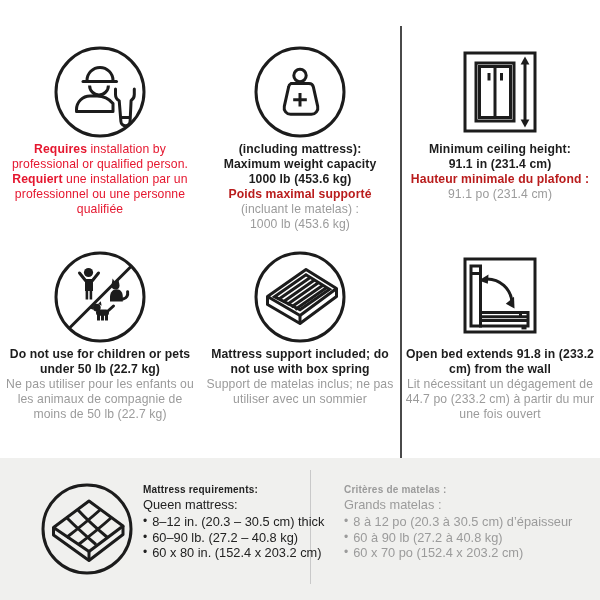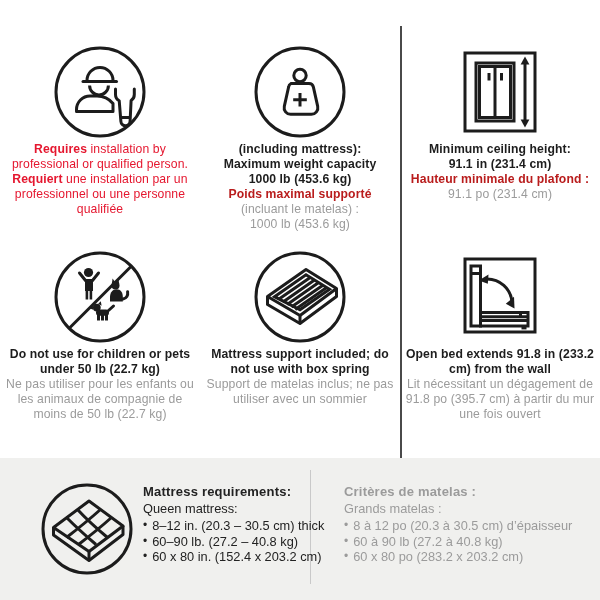--- a/index.html
+++ b/index.html
@@ -23,21 +23,21 @@
   .enb{font-weight:700;color:#1d1d1d;}
   .fr{color:#9b9b9b;font-weight:400;}
   .frb{color:#b91c1c;font-weight:700;}
   .w180{width:180px;} .w188{width:188px;} .w198{width:198px;} .w200{width:200px;}
   .vdiv-top{position:absolute;left:400px;top:26px;width:1.5px;height:432px;background:#4a4a4a;}
   .panel{position:absolute;left:0;top:458px;width:600px;height:142px;background:#f0f0ee;}
   .panel .icobox{position:absolute;left:39px;top:23px;}
   .col-en{position:absolute;left:143px;top:26px;width:190px;}
   .col-fr{position:absolute;left:344px;top:26px;width:250px;}
   .vdiv-bot{position:absolute;left:310px;top:12px;width:1px;height:114px;background:#c9c9c9;}
-  .ptitle{font-size:13px;font-weight:700;letter-spacing:.2px;}
+  .ptitle{font-size:10px;font-weight:700;letter-spacing:.2px;}
   .psub{font-size:12.8px;margin-top:2px;line-height:16px;}
   .plist{margin-top:1px;}
   .pitem{font-size:12.8px;line-height:15.5px;white-space:nowrap;display:flex;text-align:center;}
   .pitem::before{content:"\2022";margin-right:5px;font-size:12px;}
   .col-en .ptitle,.col-en .psub,.col-en .pitem{color:#222222;}
   .col-fr .ptitle{color:#9b9b9b;}
   .col-fr .psub,.col-fr .pitem{color:#9b9b9b;}
   svg .st{stroke:#1c1c1c;fill:none;stroke-width:3;}
   svg .fl{fill:#1c1c1c;stroke:none;}
 </style>
@@ -160,21 +160,21 @@
         <line class="st" x1="28.5" y1="71.5" x2="76" y2="71.5" stroke-width="1.8"></line>
         <line class="st" x1="68.5" y1="63.5" x2="68.5" y2="67.8" stroke-width="1.8"></line>
         <rect class="fl" x="69.5" y="77" width="5" height="3.4"></rect>
         <path class="st" d="M34 30 A25 25 0 0 1 60 53.5"></path>
         <polygon class="fl" points="26.8,31.5 36.5,25.6 35.8,34.8"></polygon>
         <polygon class="fl" points="62.5,59.5 53.8,54.8 62,47.8"></polygon>
       </svg>
     </div>
     <div class="txt w198">
       <p class="enb">Open bed extends 91.8 in (233.2 cm) from the wall</p>
-      <p class="fr">Lit nécessitant un dégagement de 91.8 po (395.7 cm) à partir du mur une fois ouvert</p>
+      <p class="fr">Lit nécessitant un dégagement de 44.7 po (233.2 cm) à partir du mur une fois ouvert</p>
     </div>
   </div>
 </div>
 
 <div class="vdiv-top"></div>
 
 <div class="panel">
   <div class="icobox">
     <svg width="96" height="96" viewBox="0 0 96 96">
       <circle class="st" cx="48" cy="48" r="44" stroke-width="3.2"></circle>
@@ -196,16 +196,16 @@
       <div class="pitem">60 x 80 in. (152.4 x 203.2 cm)</div>
     </div>
   </div>
 
   <div class="col-fr">
     <div class="ptitle">Critères de matelas :</div>
     <div class="psub">Grands matelas :</div>
     <div class="plist">
       <div class="pitem">8 à 12 po (20.3 à 30.5 cm) d’épaisseur</div>
       <div class="pitem">60 à 90 lb (27.2 à 40.8 kg)</div>
-      <div class="pitem">60 x 80 po (283.2 x 203.2 cm)</div>
+      <div class="pitem">60 x 70 po (152.4 x 203.2 cm)</div>
     </div>
   </div>
 </div>
 
 </body></html>

